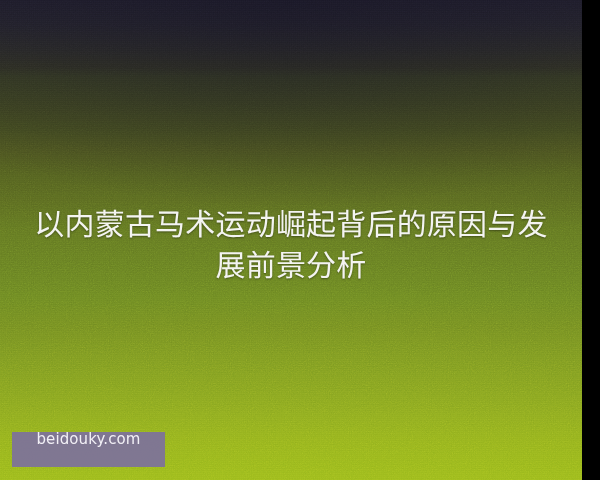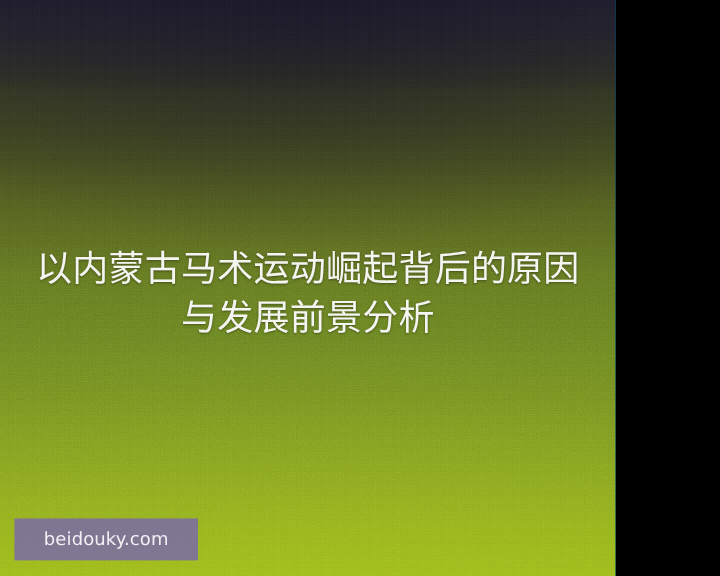--- a/index.html
+++ b/index.html
@@ -9,24 +9,24 @@
     background: #000;
   }
 
   body {
     font-family: "DejaVu Sans", "Liberation Sans", sans-serif;
   }
 
   
   #poster {
     position: relative;
-    width: 513px;
+    width: 582px;
     height: 480px;
     overflow: hidden;
-    background: #0369a1;
+    background: #737373;
     user-select: none;
   }
 
   
   .bg-gradient {
     position: absolute;
     inset: 0;
     background: linear-gradient(
       to bottom,
       #201e2c   0%,
@@ -108,21 +108,20 @@
 
   
   .watermark {
     position: absolute;
     left: 12px;
     top: 432px;
     width: 153px;
     height: 35px;
     background: rgba(125,113,156,0.92);
     display: flex;
-    align-items: center;
     justify-content: center;
     box-sizing: border-box;
   }
 
   .watermark-label {
     color: #f2f0f6;
     font-family: "DejaVu Sans", "Liberation Sans", sans-serif;
     font-size: 15px;
     font-weight: 400;
     letter-spacing: 0.1px;

